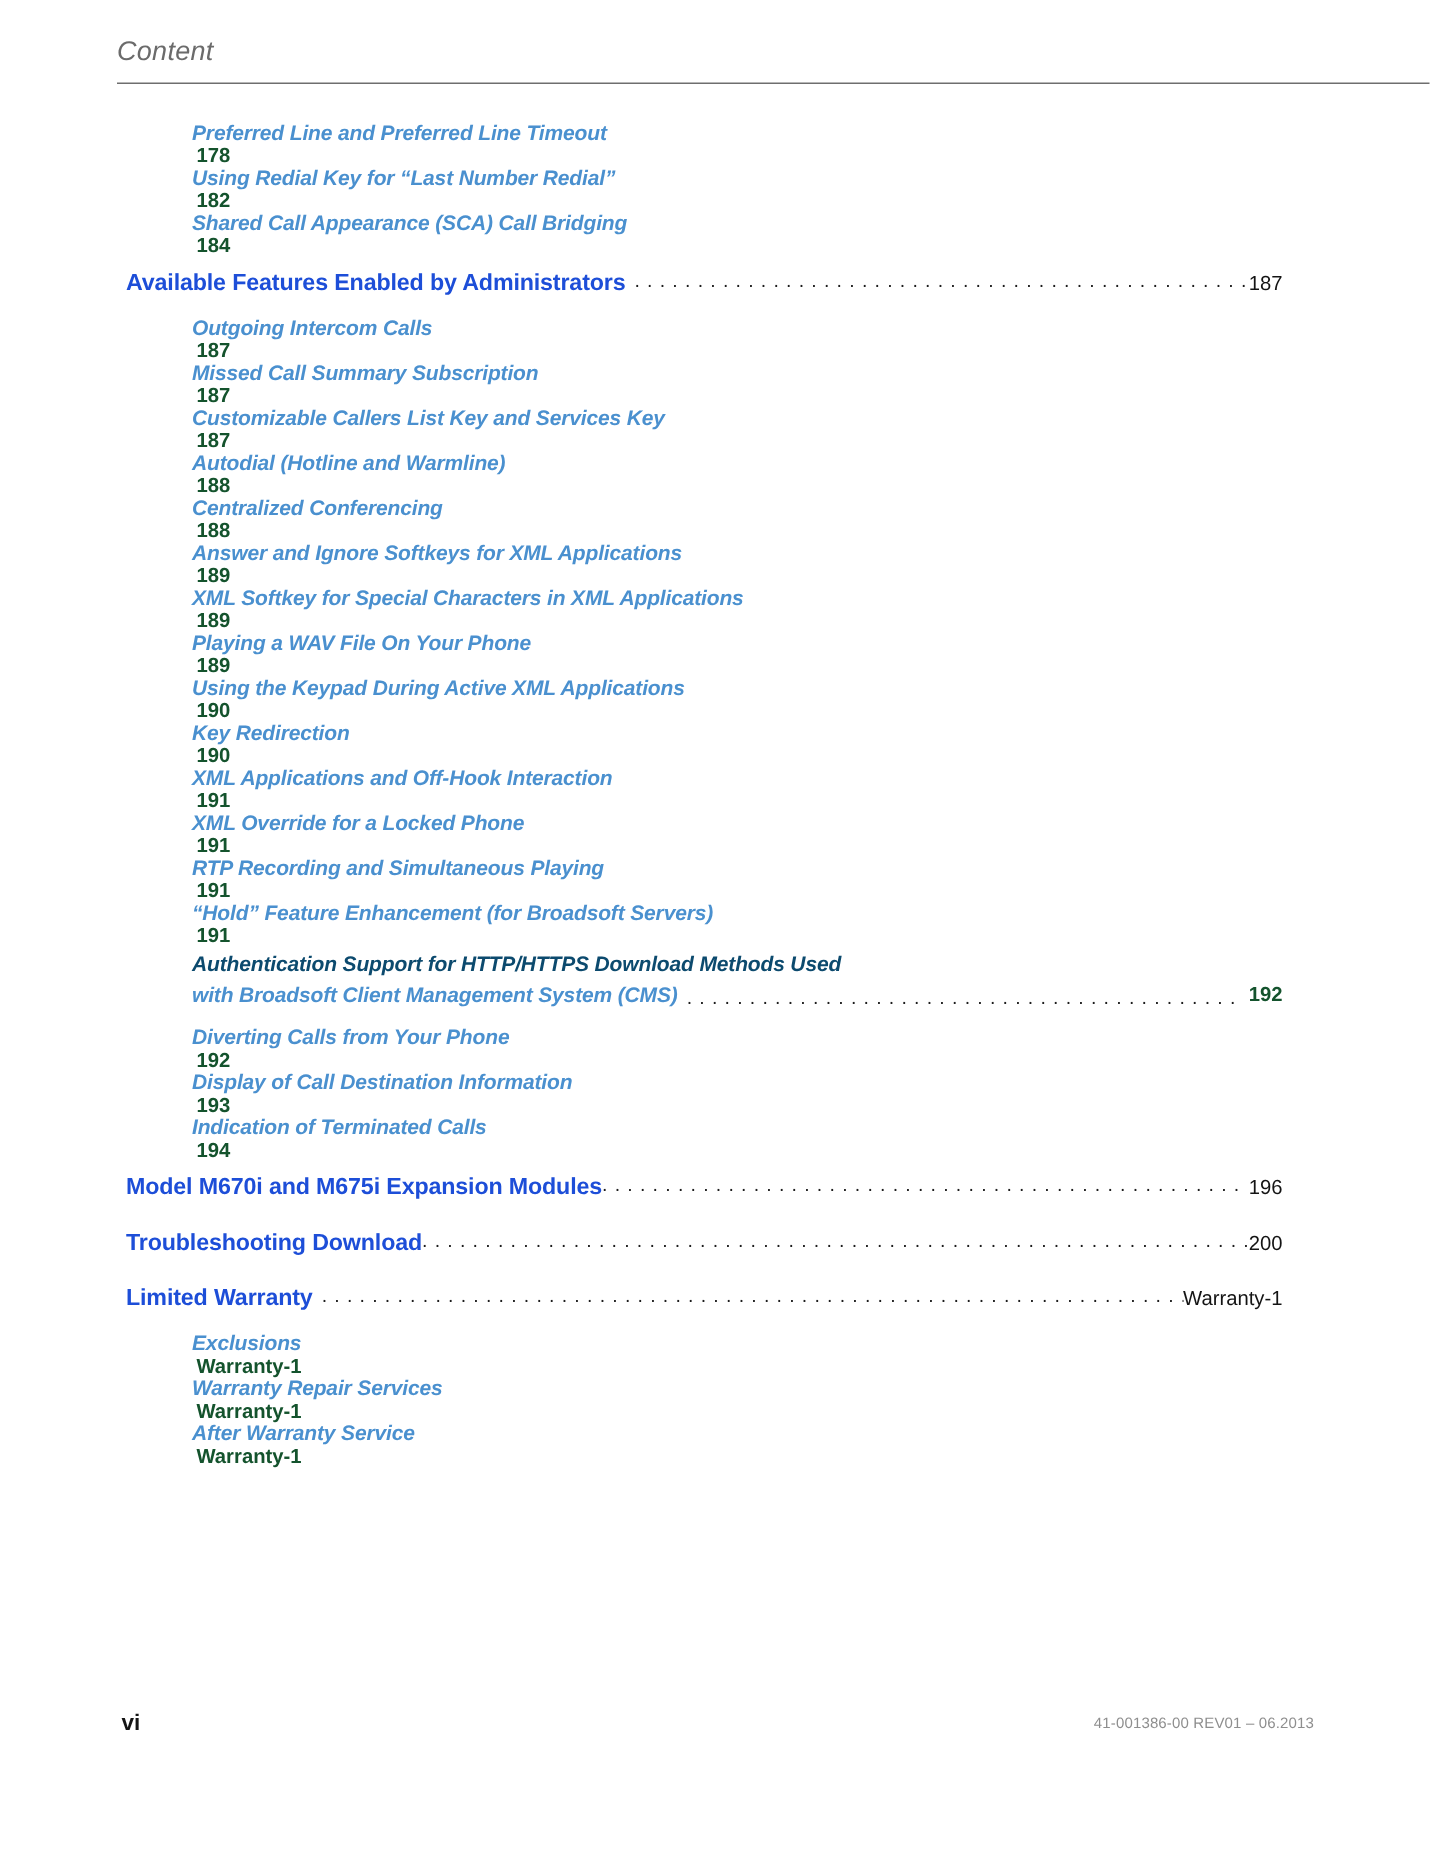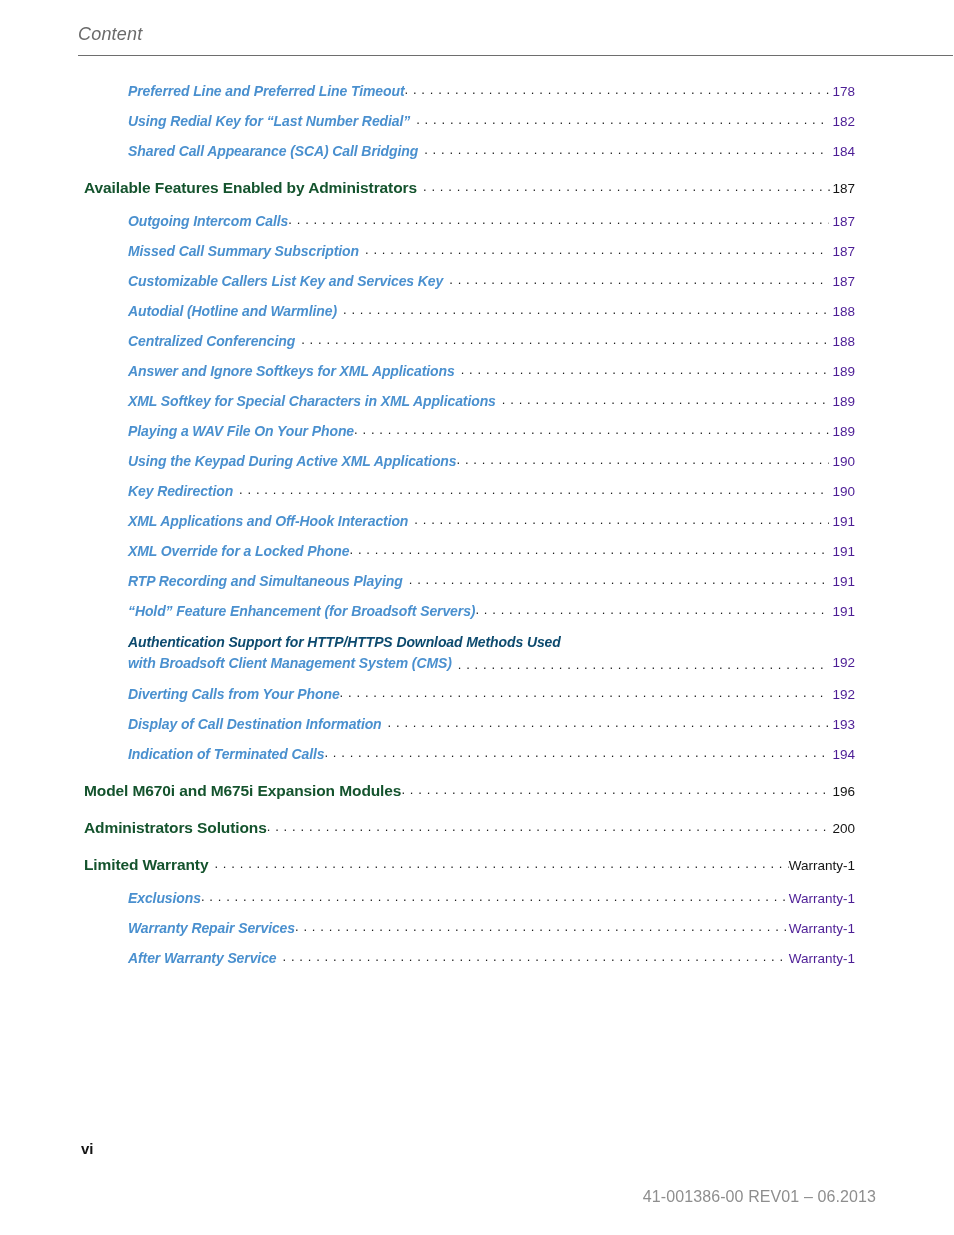--- a/index.html
+++ b/index.html
@@ -56,49 +56,50 @@
   .toc-row.level1 {
     padding: 0 99px 0 84px;
     height: 30px;
     margin-top: 7px;
     margin-bottom: 3px;
   }
   .toc-row.level1 .entry-title {
     font-size: 15.5px;
     font-weight: bold;
     font-style: normal;
-    color: #14532d;
+    color: #1d4ed8;
     white-space: nowrap;
     letter-spacing: -0.1px;
   }
   .toc-row.level1 .entry-page {
     font-size: 13.5px;
     color: #141414;
     font-weight: 400;
     white-space: nowrap;
     padding-left: 0px;
   }
 
   
   .toc-row.level2 {
     padding: 0 99px 0 128px;
     height: 30px;
+    flex-direction: column;
   }
   .toc-row.level2 .entry-title {
     font-size: 14px;
     font-weight: bold;
     font-style: italic;
     color: #4a90cf;
     white-space: nowrap;
     letter-spacing: -0.1px;
   }
   .toc-row.level2 .entry-page {
     font-size: 13.5px;
-    color: #4c1d95;
-    font-weight: 400;
+    color: #14532d;
+    font-weight: 700;
     white-space: nowrap;
     padding-left: 3px;
   }
 
   
   .leader {
     flex: 1 1 auto;
     min-width: 6px;
     position: relative;
     height: 1em;
@@ -152,22 +153,22 @@
     position: absolute;
     left: 81px;
     top: 1140px;
     font-size: 15px;
     font-weight: bold;
     color: #141414;
   }
   .footer-docid {
     position: absolute;
     right: 78px;
-    top: 1188px;
-    font-size: 16px;
+    top: 1144px;
+    font-size: 10px;
     color: #8e8e8e;
     letter-spacing: 0.1px;
     white-space: nowrap;
   }
 </style>
 </head>
 <body>
 
 <div class="page">
 
@@ -288,21 +289,21 @@
         <span class="entry-title gap-none">Indication of Terminated Calls</span>
         <span class="leader"></span>
         <span class="entry-page">194</span>
       </div>
       <div class="toc-row level1">
         <span class="entry-title gap-none">Model M670i and M675i Expansion Modules</span>
         <span class="leader"></span>
         <span class="entry-page">196</span>
       </div>
       <div class="toc-row level1">
-        <span class="entry-title gap-none">Administrators Solutions</span>
+        <span class="entry-title gap-none">Troubleshooting Download</span>
         <span class="leader"></span>
         <span class="entry-page">200</span>
       </div>
       <div class="toc-row level1">
         <span class="entry-title gap-before-dots">Limited Warranty</span>
         <span class="leader"></span>
         <span class="entry-page">Warranty-1</span>
       </div>
       <div class="toc-row level2">
         <span class="entry-title gap-none">Exclusions</span>

